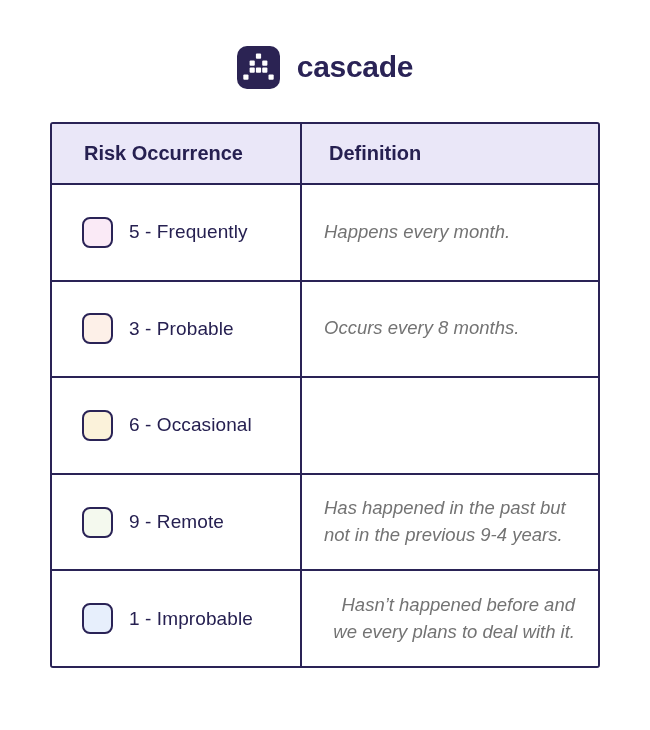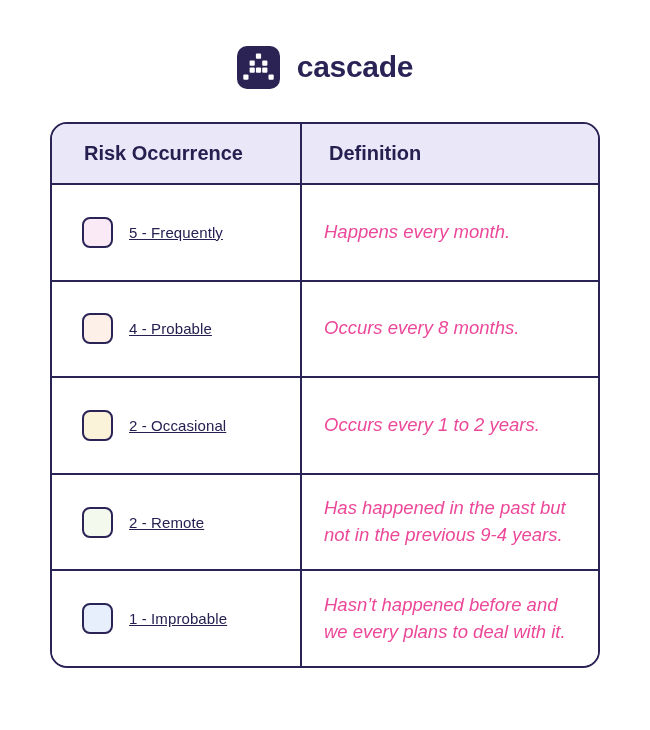--- a/index.html
+++ b/index.html
@@ -26,40 +26,40 @@
     color: #2a2356;
     letter-spacing: -0.3px;
   }
 
   
   .risk-table {
     width: 550px;
     height: 546px;
     margin: 33px auto 0;
     border: 2.5px solid #2a2356;
-    border-radius: 17px;
+    border-radius: 3px;
     overflow: hidden;
     display: flex;
     flex-direction: column;
     background: #ffffff;
   }
   .thead {
     display: flex;
     height: 61px;
     flex: 0 0 61px;
     background: #eae7f8;
     border-bottom: 2px solid #2a2356;
   }
   .trow {
     display: flex;
     flex: 1;
     border-bottom: 2px solid #2a2356;
     background: #ffffff;
   }
-  .trow:last-child { border-bottom: none; }
+  .trow:last-child { border-bottom: none; text-align: right; }
 
   .cell-left {
     width: 250px;
     flex: 0 0 250px;
     border-right: 2px solid #2a2356;
     display: flex;
     align-items: center;
     padding-left: 30px;
   }
   .cell-right {
@@ -80,30 +80,29 @@
   .checkbox {
     width: 31px;
     height: 31px;
     flex: 0 0 31px;
     border: 2.5px solid #2a2356;
     border-radius: 8px;
     margin-right: 16px;
     cursor: pointer;
   }
   .row-label {
-    font-size: 15px;
+    font-size: 19px;
     color: #262051;
     letter-spacing: 0.1px;
     white-space: nowrap;
-    text-decoration: underline;
   }
   .definition {
     font-size: 18.5px;
     font-style: italic;
-    color: #ec4899;
+    color: #737373;
     line-height: 1.45;
   }
 </style>
 </head>
 <body>
 
 <div class="page">
 
   <div class="logo">
     <svg class="logo-icon" viewBox="0 0 43 43" xmlns="http://www.w3.org/2000/svg">
@@ -137,41 +136,38 @@
         <span class="row-label">5 - Frequently</span>
       </div>
       <div class="cell-right">
         <span class="definition">Happens every month.</span>
       </div>
     </div>
 
     <div class="trow">
       <div class="cell-left">
         <span class="checkbox" style="background-color: rgb(253, 240, 232);"></span>
-        <span class="row-label">4 - Probable</span>
+        <span class="row-label">3 - Probable</span>
       </div>
       <div class="cell-right">
         <span class="definition">Occurs every 8 months.</span>
       </div>
     </div>
 
     <div class="trow">
       <div class="cell-left">
         <span class="checkbox" style="background-color: rgb(251, 242, 218);"></span>
-        <span class="row-label">2 - Occasional</span>
-      </div>
-      <div class="cell-right">
-        <span class="definition">Occurs every 1 to 2 years.</span>
+        <span class="row-label">6 - Occasional</span>
       </div>
     </div>
 
     <div class="trow">
       <div class="cell-left">
         <span class="checkbox" style="background-color: rgb(244, 249, 238);"></span>
-        <span class="row-label">2 - Remote</span>
+        <span class="row-label">9 - Remote</span>
       </div>
       <div class="cell-right">
         <span class="definition">Has happened in the past but not in the previous 9-4 years.</span>
       </div>
     </div>
 
     <div class="trow">
       <div class="cell-left">
         <span class="checkbox" style="background-color: rgb(231, 239, 252);"></span>
         <span class="row-label">1 - Improbable</span>

